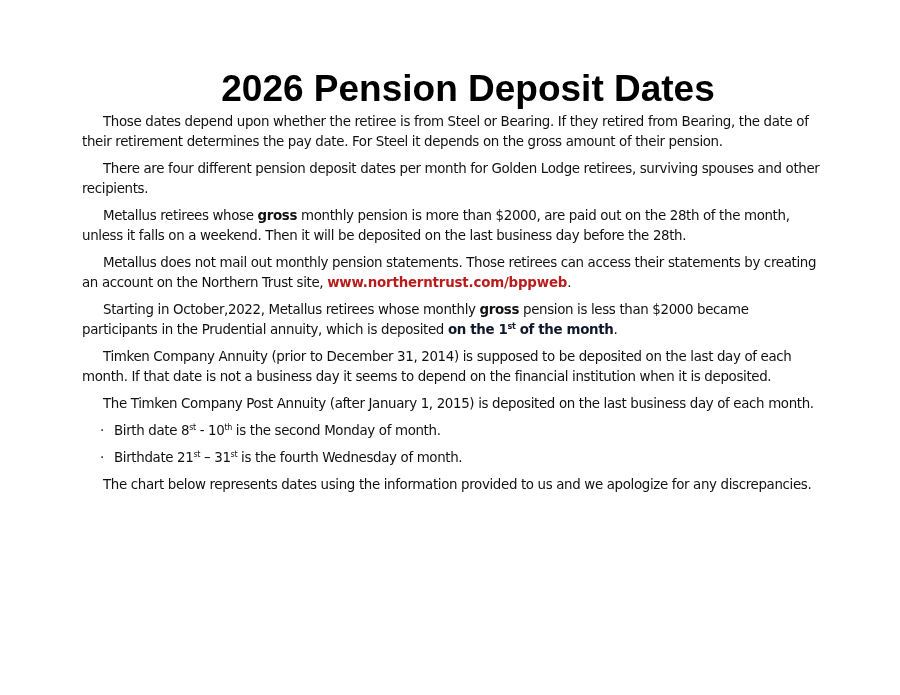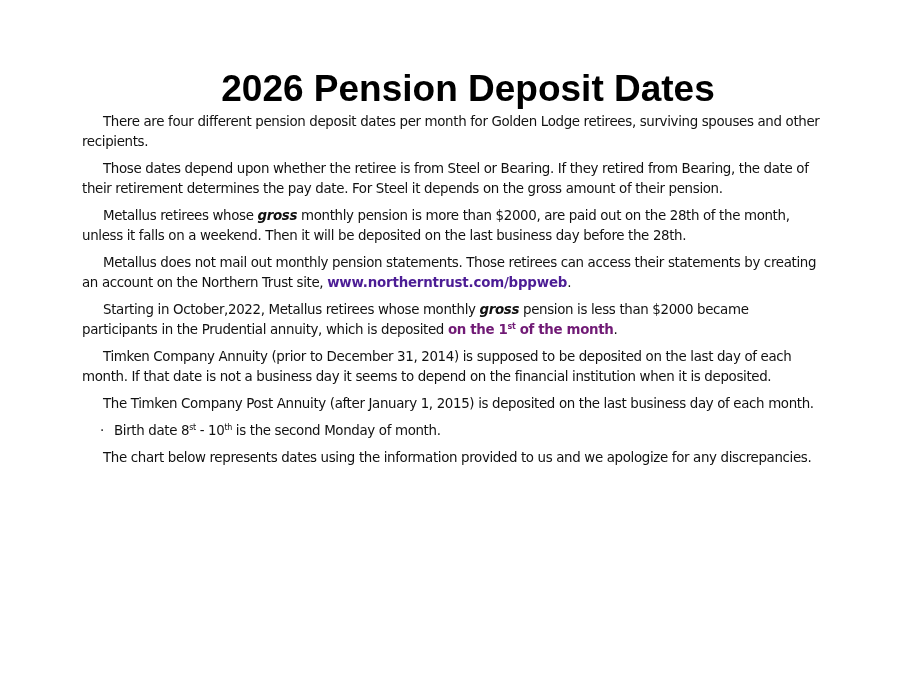--- a/index.html
+++ b/index.html
@@ -45,59 +45,59 @@
       text-indent: 0;
       padding-left: 18px;
       margin-bottom: 7px;
     }
     .bullet-dot {
       display: inline-block;
       width: 14px;
     }
     .gross {
       font-weight: bold;
-      font-style: italic;
     }
     .link {
-      color: #4c1d95;
+      color: #b91c1c;
       font-weight: bold;
       text-decoration: none;
       letter-spacing: -0.2px;
     }
     .blue-bold {
-      color: #701a75;
+      color: #0f172a;
       font-weight: bold;
     }
     sup {
       font-size: 8px;
       line-height: 0;
       vertical-align: 5px;
     }
   </style>
 </head>
 <body>
 
 <h1 class="page-title">2026 Pension Deposit Dates</h1>
 
 <div class="content">
 
+  <p class="para">Those dates depend upon whether the retiree is from Steel or Bearing. If they retired from Bearing, the date of their retirement determines the pay date. For Steel it depends on the gross amount of their pension.</p>
+
   <p class="para">There are four different pension deposit dates per month for Golden Lodge retirees, surviving spouses and other recipients.</p>
-
-  <p class="para">Those dates depend upon whether the retiree is from Steel or Bearing. If they retired from Bearing, the date of their retirement determines the pay date. For Steel it depends on the gross amount of their pension.</p>
 
   <p class="para"><span>Metallus retirees whose </span><span class="gross">gross</span><span> monthly pension is more than $2000, are paid out on the 28th of the month, unless it falls on a weekend. Then it will be deposited on the last business day before the 28th.</span></p>
 
   <p class="para"><span>Metallus does not mail out monthly pension statements. Those retirees can access their statements by creating an account on the Northern Trust site, </span><a class="link">www.northerntrust.com/bppweb</a><span>.</span></p>
 
   <p class="para"><span>Starting in October,2022, Metallus retirees whose monthly </span><span class="gross">gross</span><span> pension is less than $2000 became participants in the Prudential annuity, which is deposited </span><span class="blue-bold"><span>on the 1</span><sup>st</sup><span> of the month</span></span><span>.</span></p>
 
   <p class="para">Timken Company Annuity (prior to December 31, 2014) is supposed to be deposited on the last day of each month. If that date is not a business day it seems to depend on the financial institution when it is deposited.</p>
 
   <p class="para">The Timken Company Post Annuity (after January 1, 2015) is deposited on the last business day of each month.</p>
 
 
   <p class="para bullet"><span class="bullet-dot">·</span><span>Birth date 8</span><sup>st</sup><span> - 10</span><sup>th</sup><span> is the second Monday of month.</span></p>
 
 
+  <p class="para bullet"><span class="bullet-dot">·</span><span>Birthdate 21</span><sup>st</sup><span> – 31</span><sup>st</sup><span> is the fourth Wednesday of month.</span></p>
 
   <p class="para">The chart below represents dates using the information provided to us and we apologize for any discrepancies.</p>
 
 </div>
 
 </body></html>

